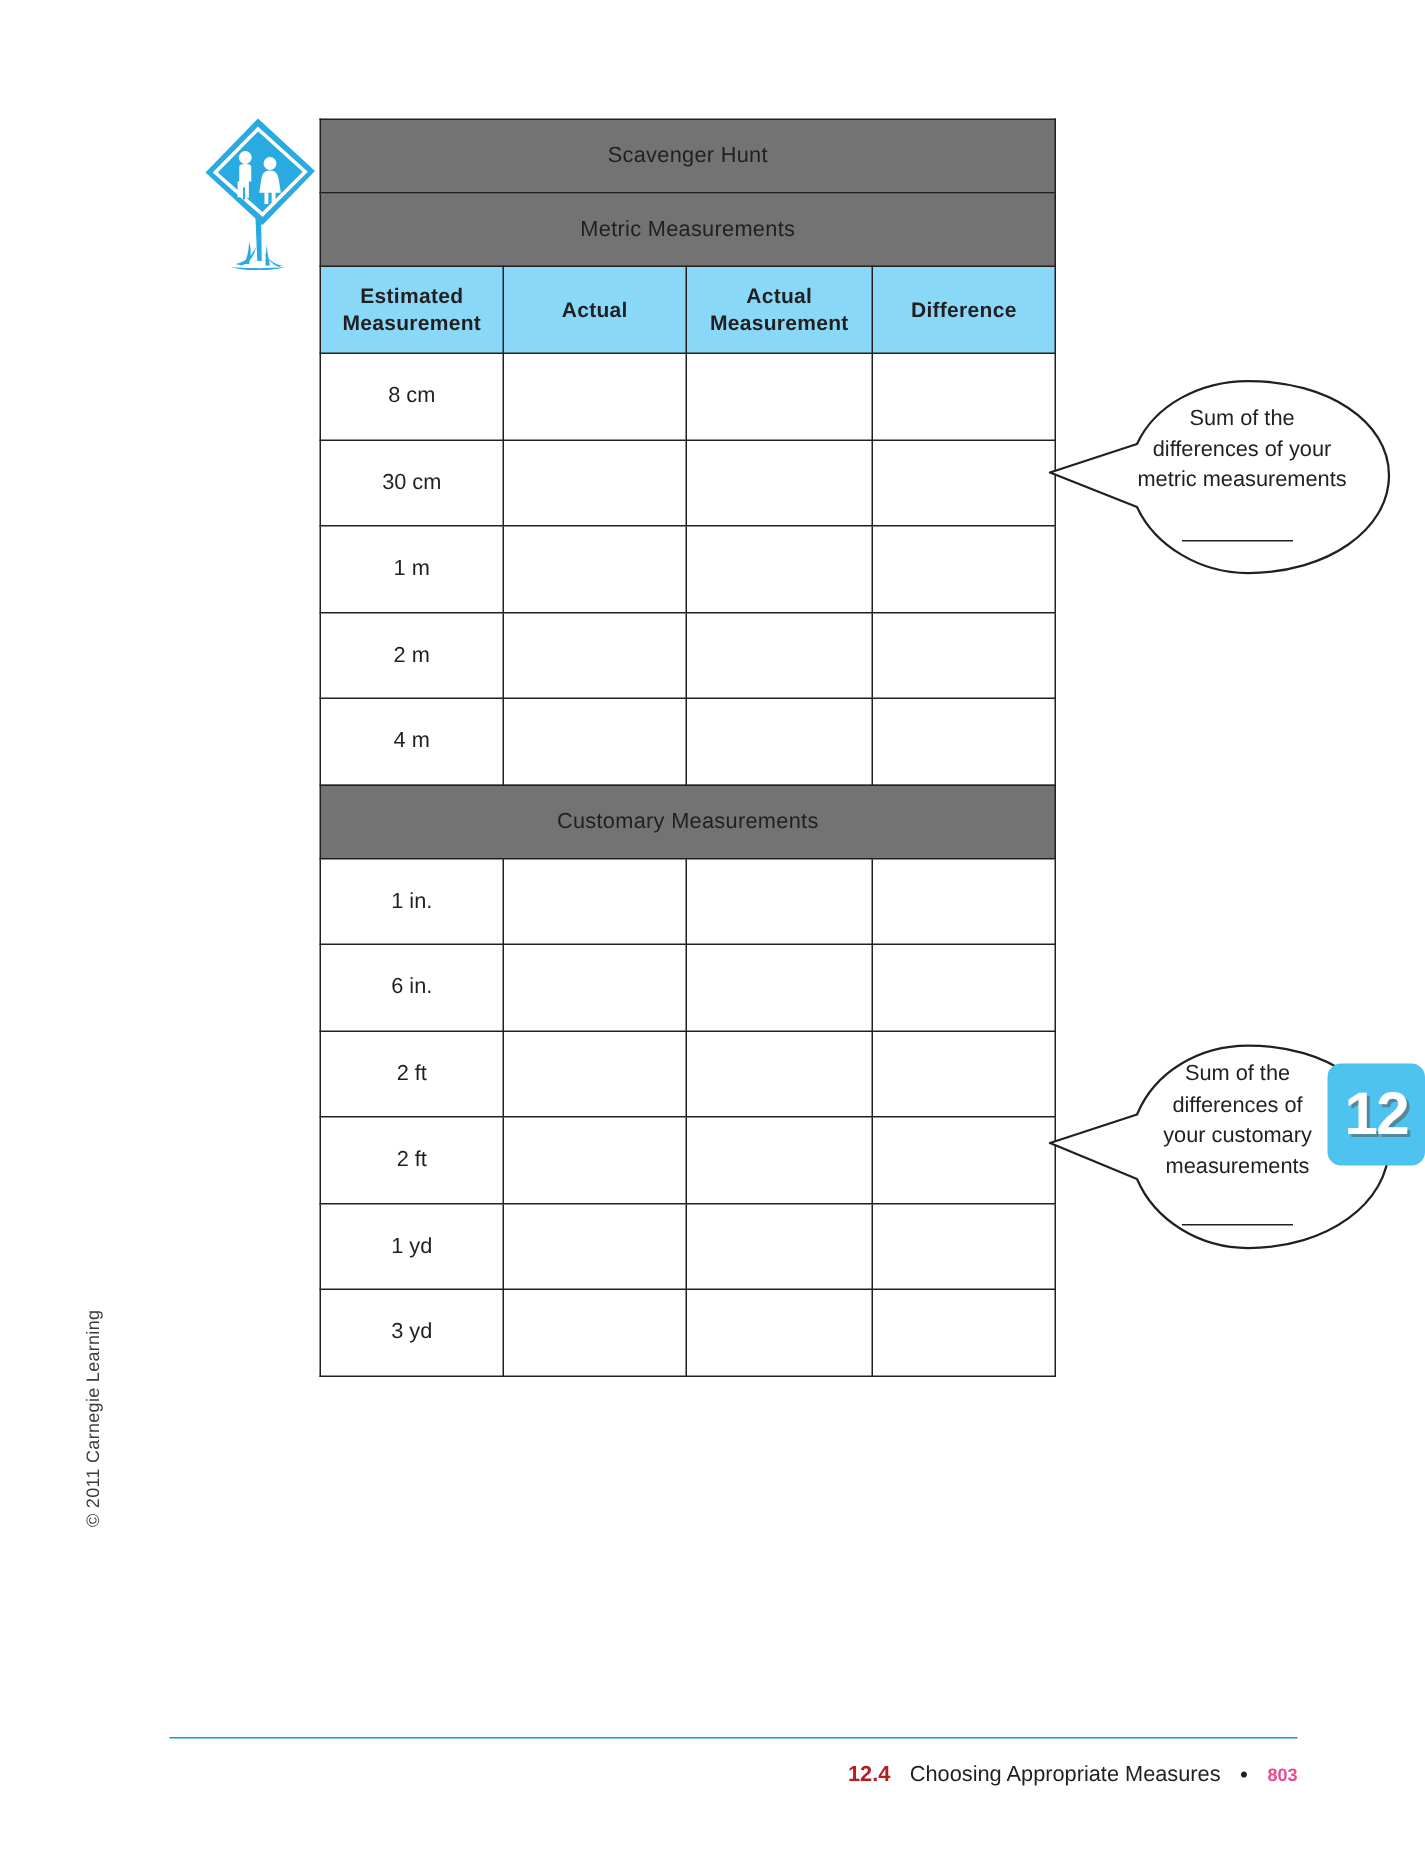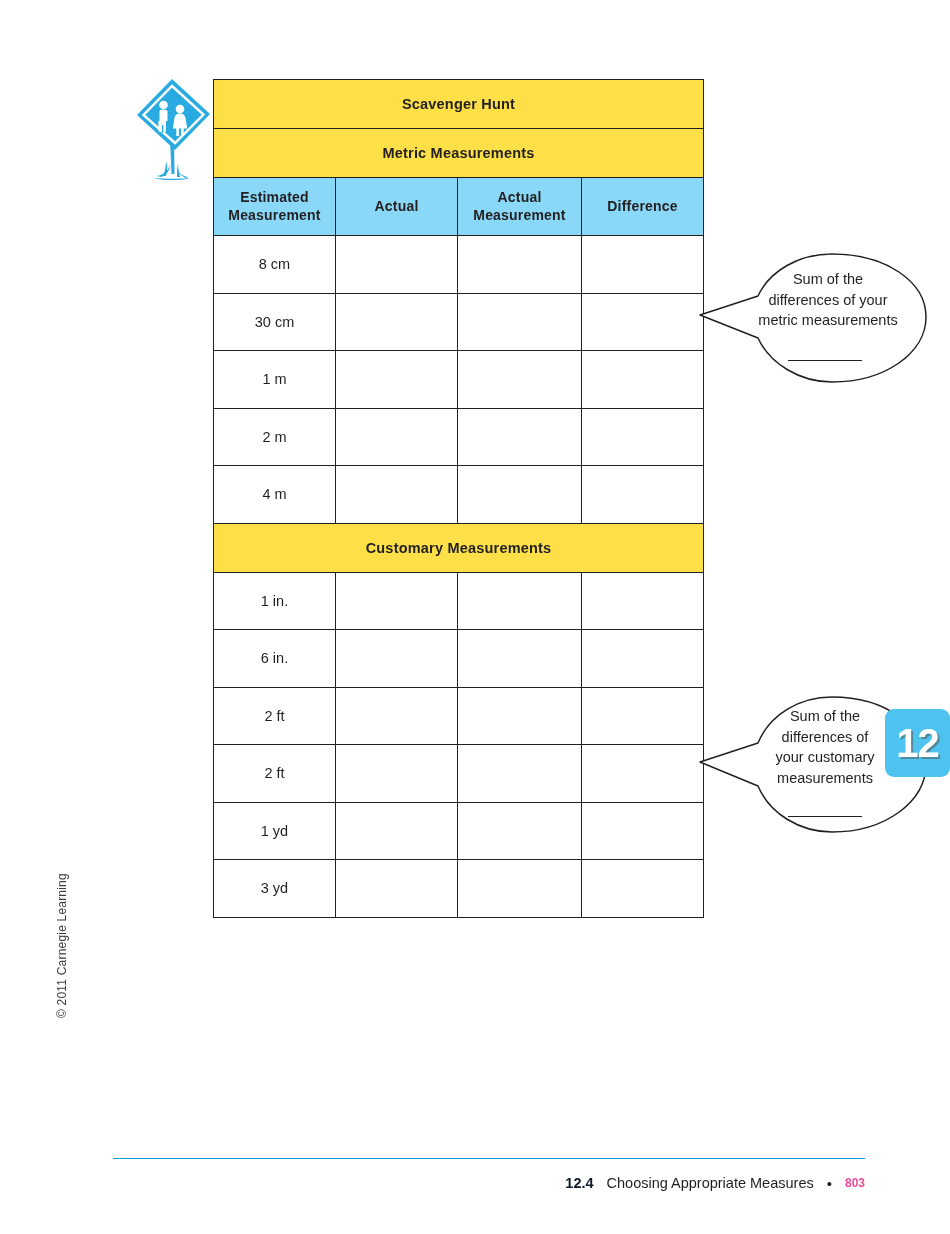--- a/index.html
+++ b/index.html
@@ -51,22 +51,22 @@
     border-collapse: collapse;
     table-layout: fixed;
   }
   .scav-table td {
     border: 1.3px solid #231f20;
     padding: 0;
     text-align: center;
     vertical-align: middle;
   }
   .band {
-    background: #fde047;
-    font-weight: bold;
+    background: #737373;
+    font-weight: normal;
     font-size: 14.5px;
     height: 48px;
     letter-spacing: 0.2px;
     margin-top: 20px;
   }
   .colhead {
     background: #8ad8f8;
     font-weight: bold;
     font-size: 14px;
     height: 57px;
@@ -149,21 +149,21 @@
     left: 113px;
     top: 1170px;
     width: 752px;
     height: 26px;
     display: flex;
     align-items: center;
     justify-content: flex-end;
     gap: 13px;
     font-size: 14.5px;
   }
-  .footer .sec-num { font-weight: bold; color: #0f172a; }
+  .footer .sec-num { font-weight: bold; color: #b91c1c; }
   .footer .sec-title { color: #231f20; }
   .footer .dot { color: #231f20; font-size: 15px; }
   .footer .page-num {
     font-weight: bold;
     color: #ec4899;
     font-size: 12px;
   }
 </style>
 </head>
 <body>

